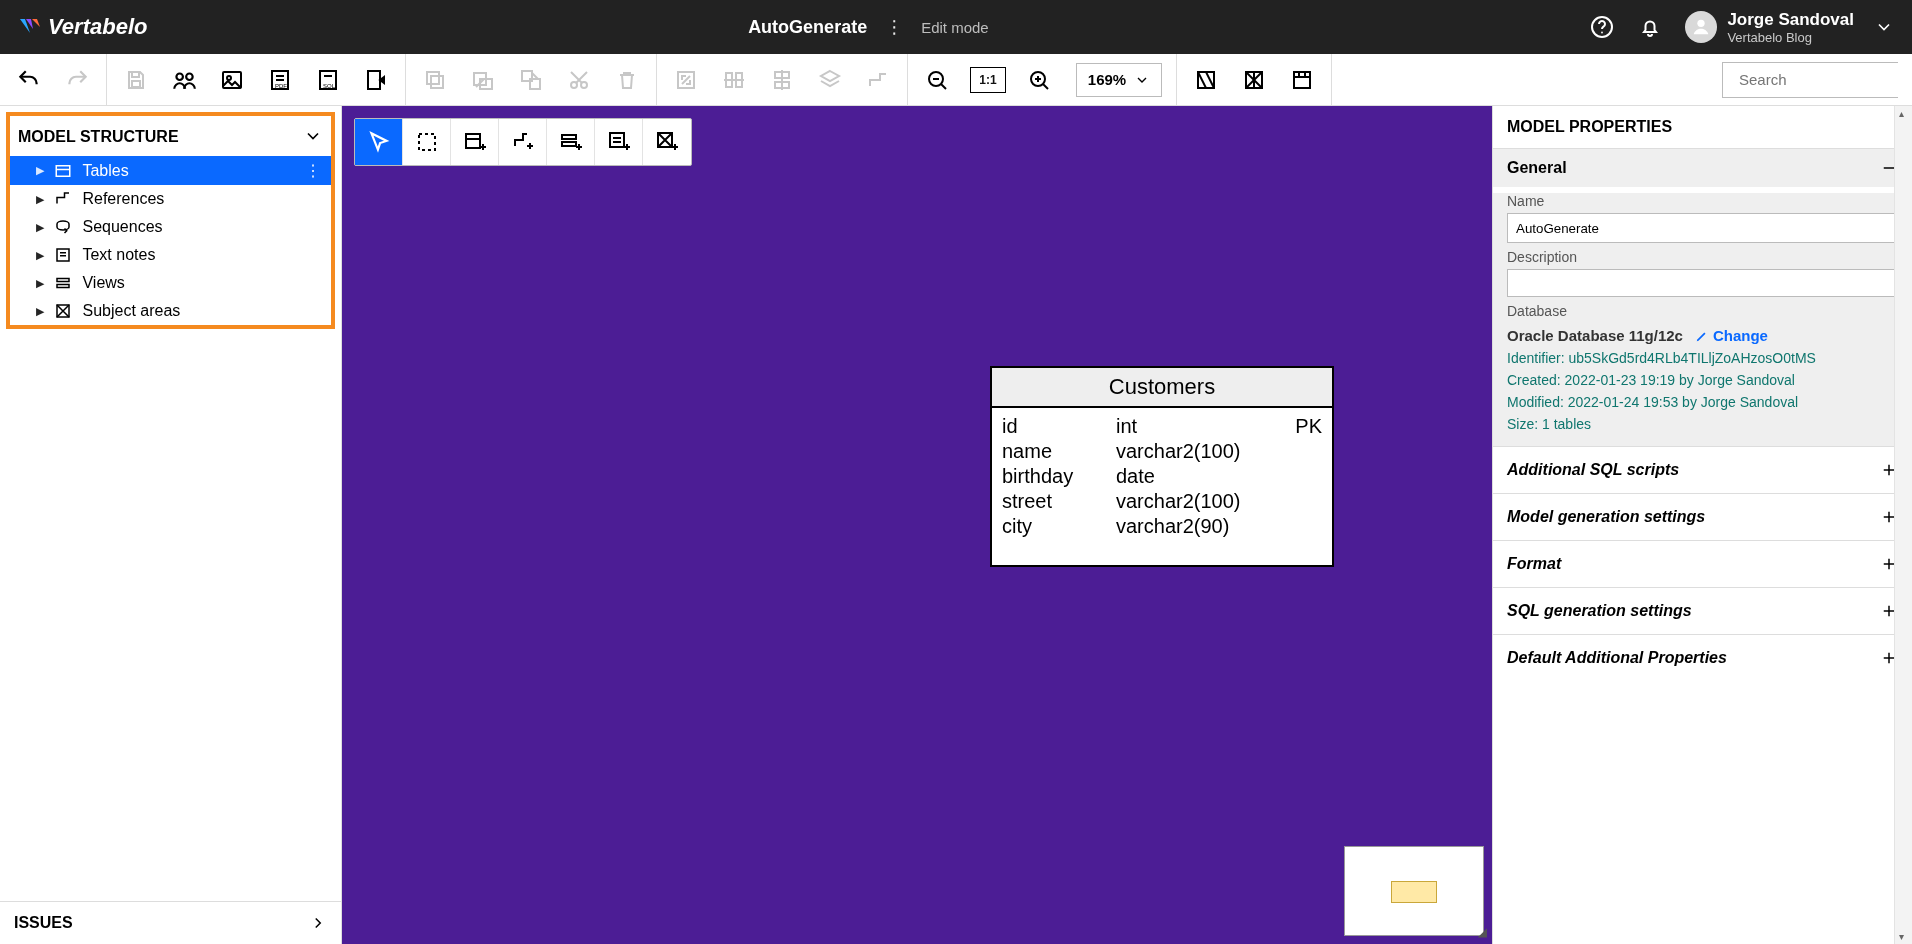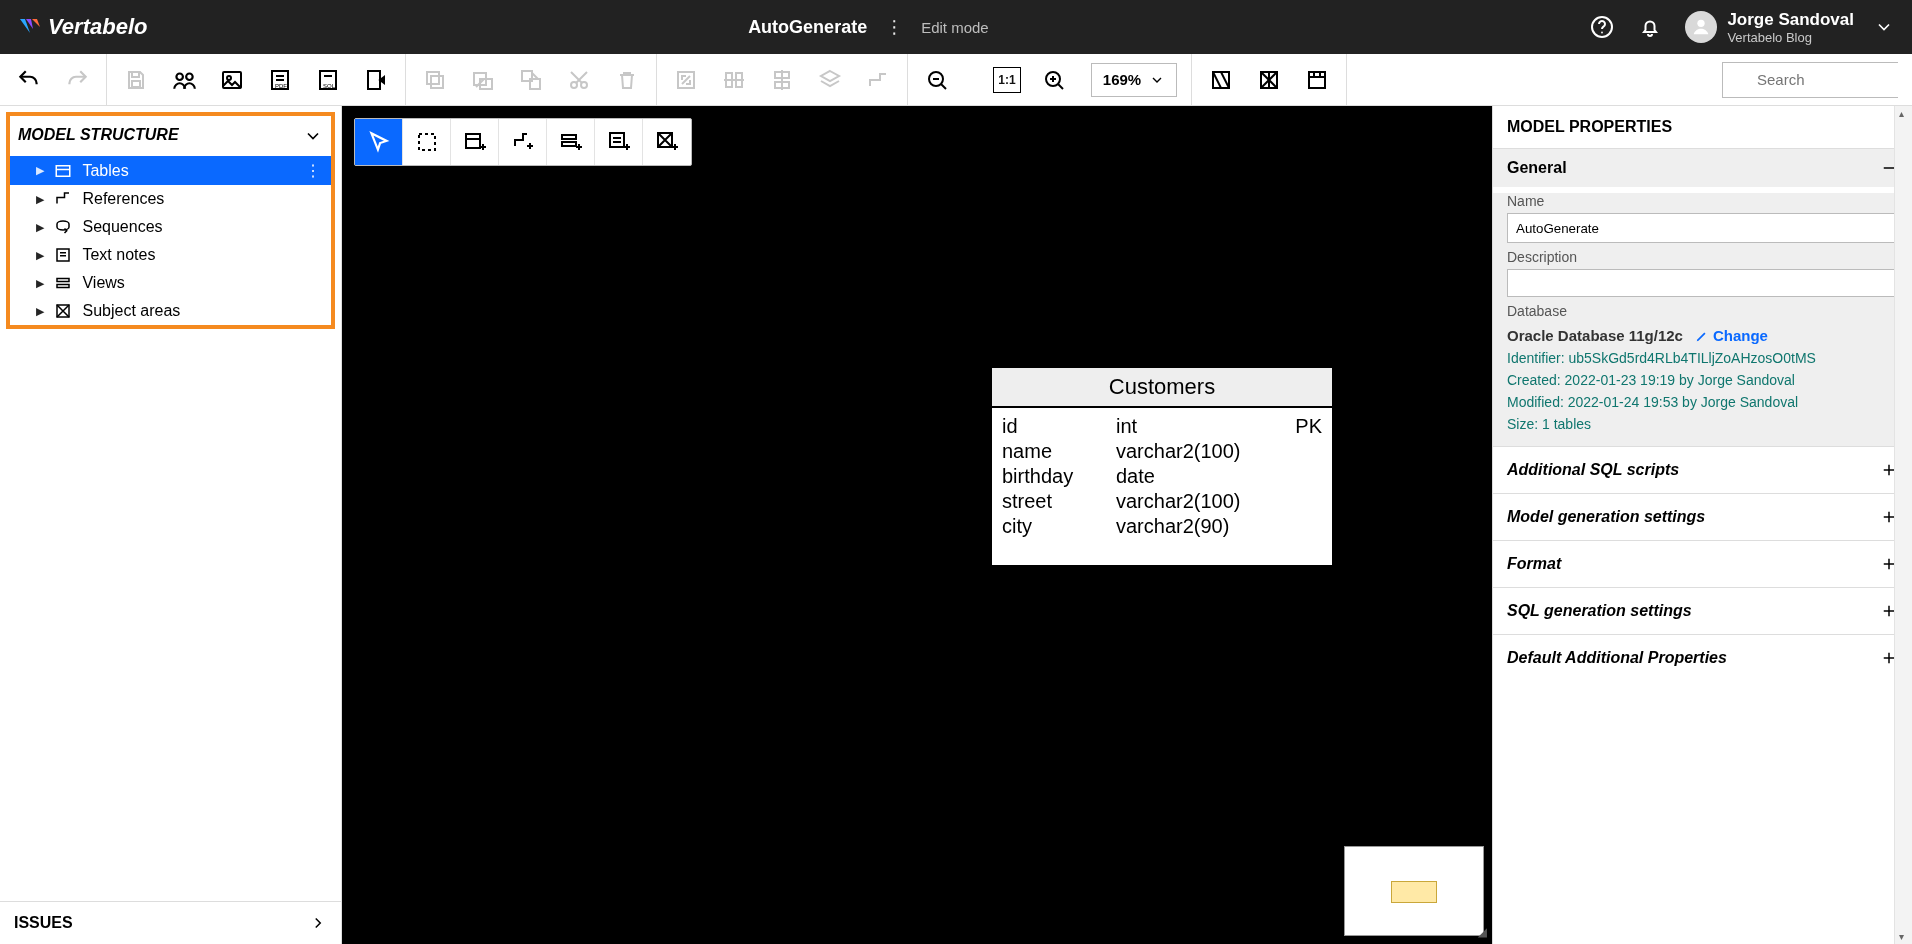--- a/index.html
+++ b/index.html
@@ -20,40 +20,40 @@
 .user-block { display:flex; align-items:center; gap:10px; cursor:pointer; }
 .user-name { font-weight:bold; font-size:17px; }
 .user-sub  { font-size:13px; color:#c9c9c9; }
 
 
 .toolbar { height:52px; border-bottom:1px solid #ddd; display:flex; align-items:stretch; }
 .tgroup { display:flex; align-items:center; padding:0 14px; border-right:1px solid #ddd; gap:18px; }
 .tbtn { width:30px; height:30px; display:flex; align-items:center; justify-content:center; cursor:pointer; color:#111; }
 .tbtn.dis { color:#c7c7c7; }
 .zoom-pct { width:86px; height:34px; border:1px solid #bbb; margin-left:4px; display:flex; align-items:center; justify-content:center; gap:8px; cursor:pointer; font-weight:bold; font-size:15px; }
-.search-box { margin-left:auto; border:1px solid #bbb; height:36px; width:176px; display:flex; padding:0 26px; gap:8px; color:#888; }
+.search-box { margin-left:auto; border:1px solid #bbb; height:36px; width:176px; display:flex; padding:0 8px; gap:8px; color:#888; }
 .search-box input { border:none; outline:none; flex:1; font-size:15px; color:#333; }
 
 
 .main { position:absolute; top:106px; left:0; right:0; bottom:0; display:flex; }
 
 
 .sidebar { width:342px; border-right:1px solid #ddd; display:flex; flex-direction:column; }
 .panel-box { border:4px solid #f58a1f; margin:6px; }
-.panel-hdr { display:flex; align-items:flex-start; justify-content:space-between; padding:10px 8px; font-weight:bold; font-size:16px; cursor:pointer;font-style:italic; }
+.panel-hdr { display:flex; align-items:flex-end; justify-content:space-between; padding:10px 8px; font-weight:bold; font-size:16px; cursor:pointer; }
 .model-lbl { padding:8px 8px 4px; font-weight:bold; font-size:15px; }
 .tree-item { display:flex; align-items:center; gap:10px; padding:5px 10px 5px 26px; font-size:16px; cursor:pointer; position:relative; }
 .tree-item.sel { background:#0a69ff; color:#fff; }
 .tree-caret { font-size:11px; color:inherit; opacity:.85; }
 .tree-icon { width:18px; height:18px; display:flex; align-items:center; justify-content:center; }
 .tree-item .kebab { margin-left:auto; opacity:.9; }
 .issues { margin-top:auto; border-top:1px solid #ddd; padding:12px 14px; display:flex; align-items:center; justify-content:space-between; font-weight:bold; cursor:pointer; }
 
 
-.canvas { flex:1; position:relative; background:#000000; }
+.canvas { flex:1; position:relative; background:#4c1d95; }
 .tooltray { position:absolute; top:12px; left:12px; display:flex; align-items:center; border:1px solid #bbb; border-radius:2px; background:#fff; }
 .tooltray .tbtn { width:48px; height:46px; border-right:1px solid #e3e3e3; }
 .tooltray .tbtn:last-child { border-right:none; }
 .tooltray .tbtn.active { background:#0a69ff; color:#fff; }
 .erd-table { position:absolute; left:648px; top:260px; width:344px; border:2px solid #000; background:#fff; }
 .erd-table .erd-head { text-align:center; font-size:22px; font-weight:500; padding:6px 0; border-bottom:2px solid #000; background:#eee; }
 .erd-cols { padding:6px 10px 26px 10px; font-size:20px; }
 .erd-row { display:flex; gap:14px; padding:1px 0; }
 .erd-row .c1 { width:100px; }
 .erd-row .c2 { flex:1; }
@@ -263,21 +263,21 @@
       </span>
   </div>
   <div class="tgroup">
     <span class="tbtn">
         <svg viewBox="0 0 24 24" width="24" height="24" fill="none" stroke="#000" stroke-width="2">
           <circle cx="11" cy="11" r="7"></circle>
           <line x1="21" y1="21" x2="16" y2="16"></line>
           <line x1="8" y1="11" x2="14" y2="11"></line>
         </svg>
       </span>
-    <span class="tbtn" style="border:1px solid #000;width:28px;height:26px;font-size:12px;font-weight:bold;margin-left:23px;">1:1</span>
+    <span class="tbtn" style="border:1px solid #000;width:36px;height:26px;font-size:12px;font-weight:bold;">1:1</span>
     <span class="tbtn">
         <svg viewBox="0 0 24 24" width="24" height="24" fill="none" stroke="#000" stroke-width="2">
           <circle cx="11" cy="11" r="7"></circle>
           <line x1="21" y1="21" x2="16" y2="16"></line>
           <line x1="8" y1="11" x2="14" y2="11"></line>
           <line x1="11" y1="8" x2="11" y2="14"></line>
         </svg>
       </span>
     <div class="zoom-pct">
       <span>169%</span>

